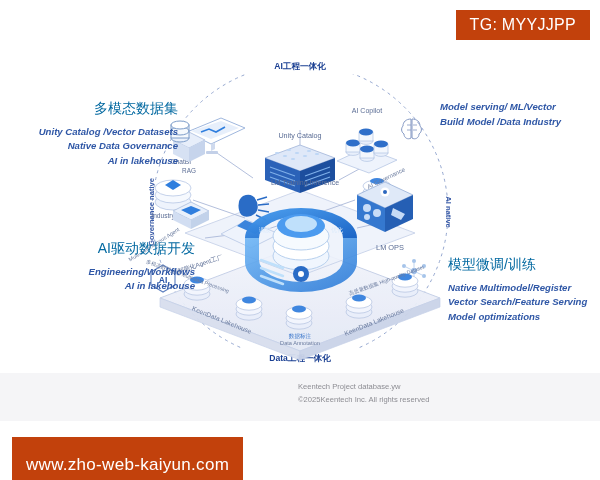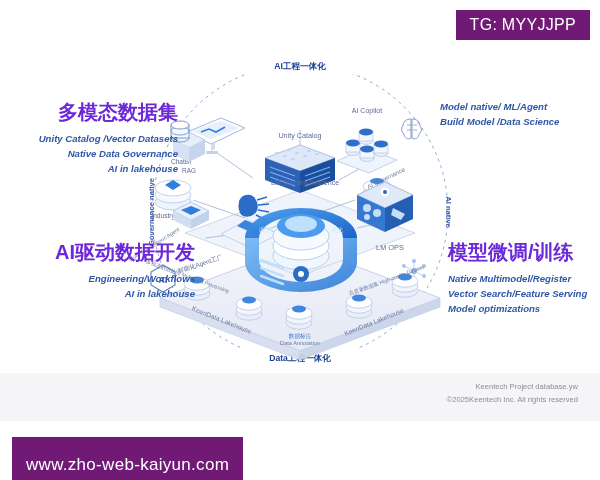--- a/index.html
+++ b/index.html
@@ -6,58 +6,58 @@
   body{
     width:600px;height:480px;overflow:hidden;
     background:#ffffff;
     font-family:"Liberation Sans","DejaVu Sans",sans-serif;
     position:relative;
   }
   #stage{position:absolute;inset:0;width:600px;height:480px;}
 
   
   .wm{
-    position:absolute;background:#701a75;color:#ffffff;
+    position:absolute;background:#c2410c;color:#ffffff;
     display:flex;align-items:center;justify-content:center;
     letter-spacing:.3px;white-space:nowrap;
   }
   #wm-tg{right:10px;top:10px;height:30px;padding:0 14px;font-size:16px;}
   #wm-url{left:12px;top:437px;height:32px;padding:12px 14px;font-size:17px;}
 
   
   .block{position:absolute;}
   .block .heading{
-    color:#6d28d9;font-weight:bold;font-size:20px;line-height:1.25;
+    color:#0369a1;font-weight:normal;font-size:14px;line-height:1.25;
     margin:0 0 7px 0;white-space:nowrap;
   }
   .block .line{
     color:#2f57a6;font-weight:bold;font-size:9.6px;line-height:1.55;
     white-space:nowrap;
     font-style:italic;
   }
   .blk-left{text-align:right;}
   .blk-right{text-align:left;}
 
   #block-multimodal{left:0px;top:100px;width:178px;}
   #block-maas{left:440px;top:100px;width:160px;}
   #block-aidev{left:17px;top:240px;width:178px;}
-  #block-finetune{left:448px;top:240px;width:152px;}
+  #block-finetune{left:448px;top:256px;width:152px;}
 
   
   #diagram{position:absolute;left:125px;top:60px;width:350px;height:310px;}
   #diagram svg{display:block;}
 
   
   #footer-band{
     position:absolute;left:0;top:373px;width:600px;height:48px;
     background:#f5f5f7;
   }
   #footer-text{
     position:absolute;right:22px;top:381px;width:280px;
-    text-align:right;color:#8d8d93;font-size:7.6px;line-height:1.65;
+    text-align:left;color:#8d8d93;font-size:7.6px;line-height:1.65;
   }
   #footer-text div{white-space:nowrap;}
 </style>
 </head>
 <body>
 
 <div id="stage">
 
   <div id="diagram">
     <svg width="350" height="310" viewBox="0 0 350 310" xmlns="http://www.w3.org/2000/svg">
@@ -330,22 +330,22 @@
   </svg>
 
   <div class="block blk-left" id="block-multimodal">
     <div class="heading">多模态数据集</div>
     <div class="line">Unity Catalog /Vector Datasets</div>
     <div class="line">Native Data Governance</div>
     <div class="line">AI in lakehouse</div>
   </div>
 
   <div class="block blk-right" id="block-maas">
-    <div class="line">Model native/ ML/Agent</div>
-    <div class="line">Build Model /Data Science</div>
+    <div class="line">Model serving/ ML/Vector</div>
+    <div class="line">Build Model /Data Industry</div>
   </div>
 
   <div class="block blk-left" id="block-aidev">
     <div class="heading">AI驱动数据开发</div>
     <div class="line">Engineering/Workflows</div>
     <div class="line">AI in lakehouse</div>
   </div>
 
   <div class="block blk-right" id="block-finetune">
     <div class="heading">模型微调/训练</div>

